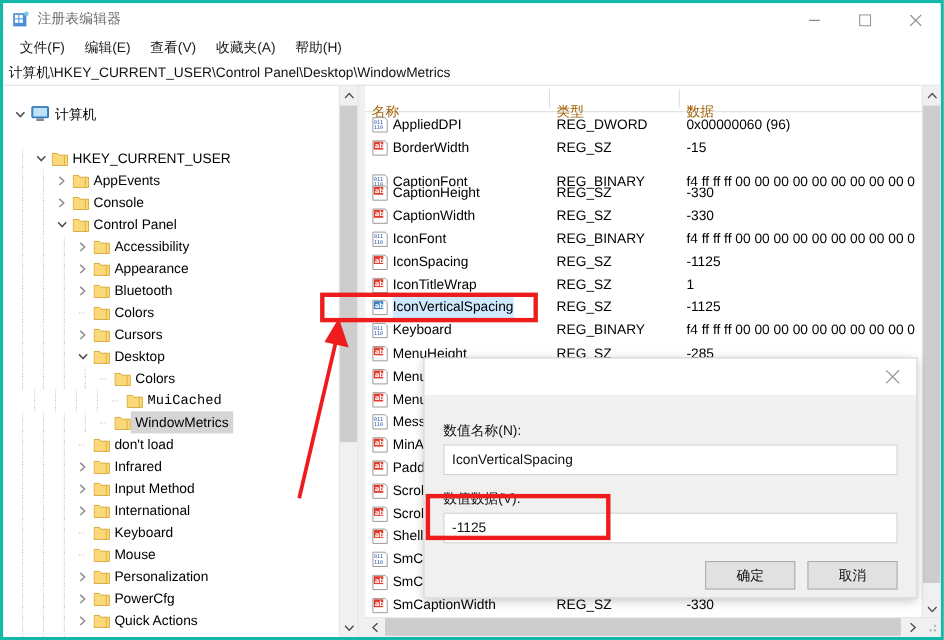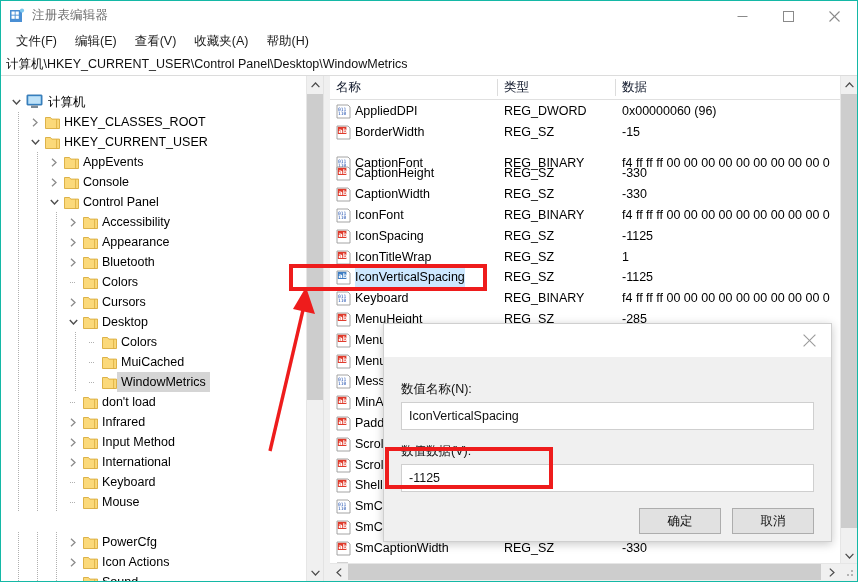--- a/index.html
+++ b/index.html
@@ -4,21 +4,21 @@
 <style>
   html,body{margin:0;padding:0;background:#fff;}
   body{
     width:858px;height:582px;overflow:hidden;position:relative;
     font-family:"Liberation Sans","DejaVu Sans",sans-serif;
     font-size:12.5px;color:#000;
     -webkit-font-smoothing:antialiased;
   }
   .win{
     position:absolute;left:0;top:0;width:858px;height:582px;
-    border:1px solid #14b8a6;box-sizing:border-box;background:#fff;
+    border:3px solid #14b8a6;box-sizing:border-box;background:#fff;
   }
   
   .titlebar{
     position:absolute;left:0;top:0;right:0;height:30px;background:#fff;
     border-bottom:1px solid #fff;
   }
   .tb-icon{
     position:absolute;left:8px;top:7px;width:16px;height:16px;
   }
   .tb-title{
@@ -105,22 +105,22 @@
   .hsb .harrow.left{left:0;}
   .hsb .harrow.right{right:17px;}
   .hsb .hthumb{position:absolute;top:0;height:16px;background:#cdcdcd;}
   .grip{position:absolute;right:2px;bottom:2px;width:12px;height:12px;}
   
   .lv-header{
     position:absolute;left:0;top:0;right:16px;height:23px;background:#fff;
     border-bottom:1px solid #e0e0e0;
   }
   .lv-header .col{
-    position:absolute;top:0;height:23px;line-height:23px;font-size:12.5px;
-    color:#0f172a;padding-left:6px;box-sizing:border-box;
+    position:absolute;top:12px;height:23px;line-height:23px;font-size:12.5px;
+    color:#a16207;padding-left:6px;box-sizing:border-box;
   }
   .lv-header .divider{
     position:absolute;top:3px;width:1px;height:17px;background:#dcdcdc;
   }
   .lv-body{position:absolute;left:0;top:23px;right:16px;bottom:17px;overflow:hidden;}
   .lvrow{position:absolute;left:0;right:0;height:21px;white-space:nowrap;}
   .lvrow .vicon{position:absolute;left:6px;top:3px;width:15px;height:15px;}
   .lvrow .nm{position:absolute;left:25px;top:0;height:21px;line-height:21px;font-size:12.5px;color:#000;}
   .lvrow .ty{position:absolute;left:174px;top:0;height:21px;line-height:21px;font-size:12.5px;color:#000;}
   .lvrow .dt{position:absolute;left:292px;top:0;height:21px;line-height:21px;font-size:12.5px;color:#000;}
@@ -221,33 +221,20 @@
                 <path d="M0.8 1 L4.5 5 L8.2 1" fill="none" stroke="#4f4f4f" stroke-width="1.4"></path>
               </svg>
             </span>
             <span class="pcicon" style="left: 25px;"><svg width="17" height="15" viewBox="0 0 17 15">
                 <rect x="1" y="1" width="15" height="10" rx="0.6" fill="#3f8fd0" stroke="#2d6ea8" stroke-width="0.9"></rect>
                 <rect x="2.3" y="2.2" width="12.4" height="7.6" fill="#bfe2f8"></rect>
                 <rect x="5" y="11.6" width="7" height="2.4" fill="#7d8a95"></rect>
               </svg></span>
             <span class="lbl" style="left: 47px;">计算机</span>
           </div>
-          <div class="tnode" style="top: 20px; position: absolute; left: 0px; right: 0px;">
-            <span class="dotline" style="left: 17px;"></span>
-            <span class="twisty" style="left: 27px;">
-              <svg width="6" height="9" viewBox="0 0 6 9">
-                <path d="M1 0.8 L5 4.5 L1 8.2" fill="none" stroke="#8b8b8b" stroke-width="1.3"></path>
-              </svg>
-            </span>
-            <span class="folder" style="left: 44px;"><svg width="15" height="14" viewBox="0 0 15 14">
-                <path d="M0.5 2.5 h5 l1.3 1.6 h7.7 v9.4 h-14 z" fill="#fbd97a" stroke="#d9ab3c" stroke-width="0.9"></path>
-                <path d="M11.6 4.3 v9.2" stroke="#d9ab3c" stroke-width="0.8"></path>
-              </svg></span>
-            <span class="lbl" style="left: 63px;">HKEY_CLASSES_ROOT</span>
-          </div>
           <div class="tnode" style="top: 40px; position: absolute; left: 0px; right: 0px;">
             <span class="dotline" style="left: 17px;"></span>
             <span class="twisty" style="left: 27px;">
               <svg width="9" height="6" viewBox="0 0 9 6">
                 <path d="M0.8 1 L4.5 5 L8.2 1" fill="none" stroke="#4f4f4f" stroke-width="1.4"></path>
               </svg>
             </span>
             <span class="folder" style="left: 44px;"><svg width="15" height="14" viewBox="0 0 15 14">
                 <path d="M0.5 2.5 h5 l1.3 1.6 h7.7 v9.4 h-14 z" fill="#fbd97a" stroke="#d9ab3c" stroke-width="0.9"></path>
                 <path d="M11.6 4.3 v9.2" stroke="#d9ab3c" stroke-width="0.8"></path>
@@ -387,21 +374,21 @@
             <span class="dotline" style="left: 36px;"></span>
             <span class="dotline" style="left: 55px;"></span>
             <span class="dotline" style="left: 74px;"></span>
             <span class="dotstub" style="left: 88px;"></span>
             <span class="folder" style="left: 101px;"><svg width="15" height="14" viewBox="0 0 15 14">
                 <path d="M0.5 2.5 h5 l1.3 1.6 h7.7 v9.4 h-14 z" fill="#fbd97a" stroke="#d9ab3c" stroke-width="0.9"></path>
                 <path d="M11.6 4.3 v9.2" stroke="#d9ab3c" stroke-width="0.8"></path>
               </svg></span>
             <span class="lbl" style="left: 120px;">Colors</span>
           </div>
-          <div class="tnode" style="top: 260px; position: absolute; left: 0px; right: 0px;">
+          <div class="tnode" style="top: 260px; position: absolute; left: 11px; right: 0px; font-family: Liberation Mono, monospace;">
             <span class="dotline" style="left: 17px;"></span>
             <span class="dotline" style="left: 36px;"></span>
             <span class="dotline" style="left: 55px;"></span>
             <span class="dotline" style="left: 74px;"></span>
             <span class="dotstub" style="left: 88px;"></span>
             <span class="folder" style="left: 101px;"><svg width="15" height="14" viewBox="0 0 15 14">
                 <path d="M0.5 2.5 h5 l1.3 1.6 h7.7 v9.4 h-14 z" fill="#fbd97a" stroke="#d9ab3c" stroke-width="0.9"></path>
                 <path d="M11.6 4.3 v9.2" stroke="#d9ab3c" stroke-width="0.8"></path>
               </svg></span>
             <span class="lbl" style="left: 120px;">MuiCached</span>
@@ -489,20 +476,35 @@
             <span class="dotline" style="left: 17px;"></span>
             <span class="dotline" style="left: 36px;"></span>
             <span class="dotline" style="left: 55px;"></span>
             <span class="dotstub" style="left: 69px;"></span>
             <span class="folder" style="left: 82px;"><svg width="15" height="14" viewBox="0 0 15 14">
                 <path d="M0.5 2.5 h5 l1.3 1.6 h7.7 v9.4 h-14 z" fill="#fbd97a" stroke="#d9ab3c" stroke-width="0.9"></path>
                 <path d="M11.6 4.3 v9.2" stroke="#d9ab3c" stroke-width="0.8"></path>
               </svg></span>
             <span class="lbl" style="left: 101px;">Mouse</span>
           </div>
+          <div class="tnode" style="top: 420px; position: absolute; left: 0px; right: 0px;">
+            <span class="dotline" style="left: 17px;"></span>
+            <span class="dotline" style="left: 36px;"></span>
+            <span class="dotline" style="left: 55px;"></span>
+            <span class="twisty" style="left: 65px;">
+              <svg width="6" height="9" viewBox="0 0 6 9">
+                <path d="M1 0.8 L5 4.5 L1 8.2" fill="none" stroke="#8b8b8b" stroke-width="1.3"></path>
+              </svg>
+            </span>
+            <span class="folder" style="left: 82px;"><svg width="15" height="14" viewBox="0 0 15 14">
+                <path d="M0.5 2.5 h5 l1.3 1.6 h7.7 v9.4 h-14 z" fill="#fbd97a" stroke="#d9ab3c" stroke-width="0.9"></path>
+                <path d="M11.6 4.3 v9.2" stroke="#d9ab3c" stroke-width="0.8"></path>
+              </svg></span>
+            <span class="lbl" style="left: 101px;">Personalization</span>
+          </div>
           <div class="tnode" style="top: 440px; position: absolute; left: 0px; right: 0px; padding-left: 12px;">
             <span class="dotline" style="left: 17px;"></span>
             <span class="dotline" style="left: 36px;"></span>
             <span class="dotline" style="left: 55px;"></span>
             <span class="twisty" style="left: 65px;">
               <svg width="6" height="9" viewBox="0 0 6 9">
                 <path d="M1 0.8 L5 4.5 L1 8.2" fill="none" stroke="#8b8b8b" stroke-width="1.3"></path>
               </svg>
             </span>
             <span class="folder" style="left: 82px;"><svg width="15" height="14" viewBox="0 0 15 14">
@@ -517,21 +519,21 @@
             <span class="dotline" style="left: 55px;"></span>
             <span class="twisty" style="left: 65px;">
               <svg width="6" height="9" viewBox="0 0 6 9">
                 <path d="M1 0.8 L5 4.5 L1 8.2" fill="none" stroke="#8b8b8b" stroke-width="1.3"></path>
               </svg>
             </span>
             <span class="folder" style="left: 82px;"><svg width="15" height="14" viewBox="0 0 15 14">
                 <path d="M0.5 2.5 h5 l1.3 1.6 h7.7 v9.4 h-14 z" fill="#fbd97a" stroke="#d9ab3c" stroke-width="0.9"></path>
                 <path d="M11.6 4.3 v9.2" stroke="#d9ab3c" stroke-width="0.8"></path>
               </svg></span>
-            <span class="lbl" style="left: 101px;">Icon Actions</span>
+            <span class="lbl" style="left: 101px;">Quick Actions</span>
           </div>
           <div class="tnode" style="top: 480px; position: absolute; left: 0px; right: 0px;">
             <span class="dotline" style="left: 17px;"></span>
             <span class="dotline" style="left: 36px;"></span>
             <span class="dotline" style="left: 55px;"></span>
             <span class="dotstub" style="left: 69px;"></span>
             <span class="folder" style="left: 82px;"><svg width="15" height="14" viewBox="0 0 15 14">
                 <path d="M0.5 2.5 h5 l1.3 1.6 h7.7 v9.4 h-14 z" fill="#fbd97a" stroke="#d9ab3c" stroke-width="0.9"></path>
                 <path d="M11.6 4.3 v9.2" stroke="#d9ab3c" stroke-width="0.8"></path>
               </svg></span>

